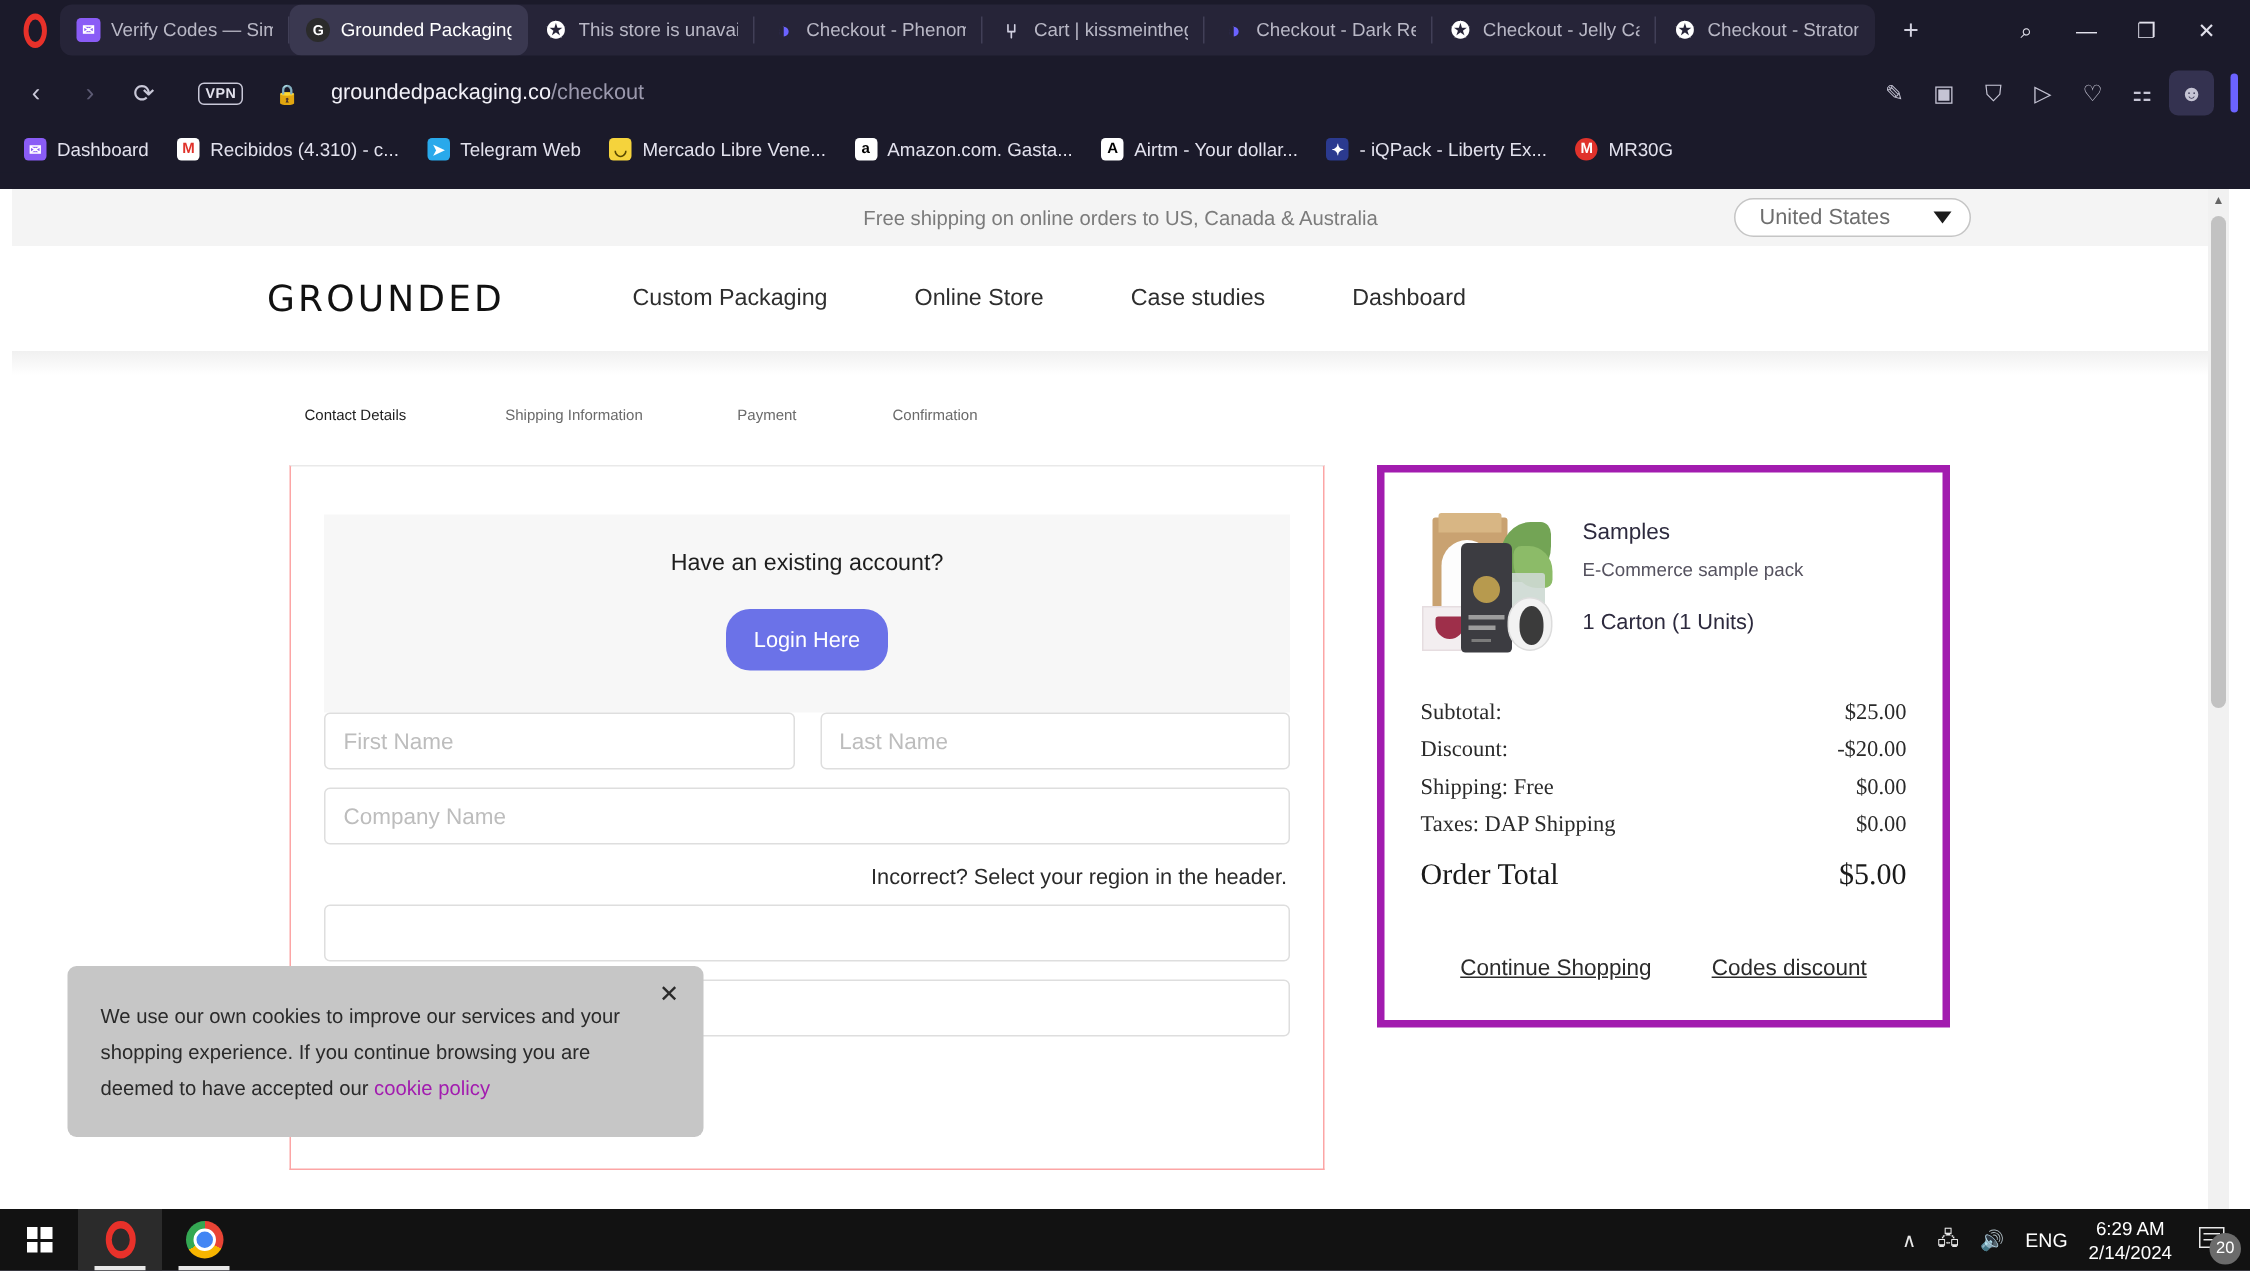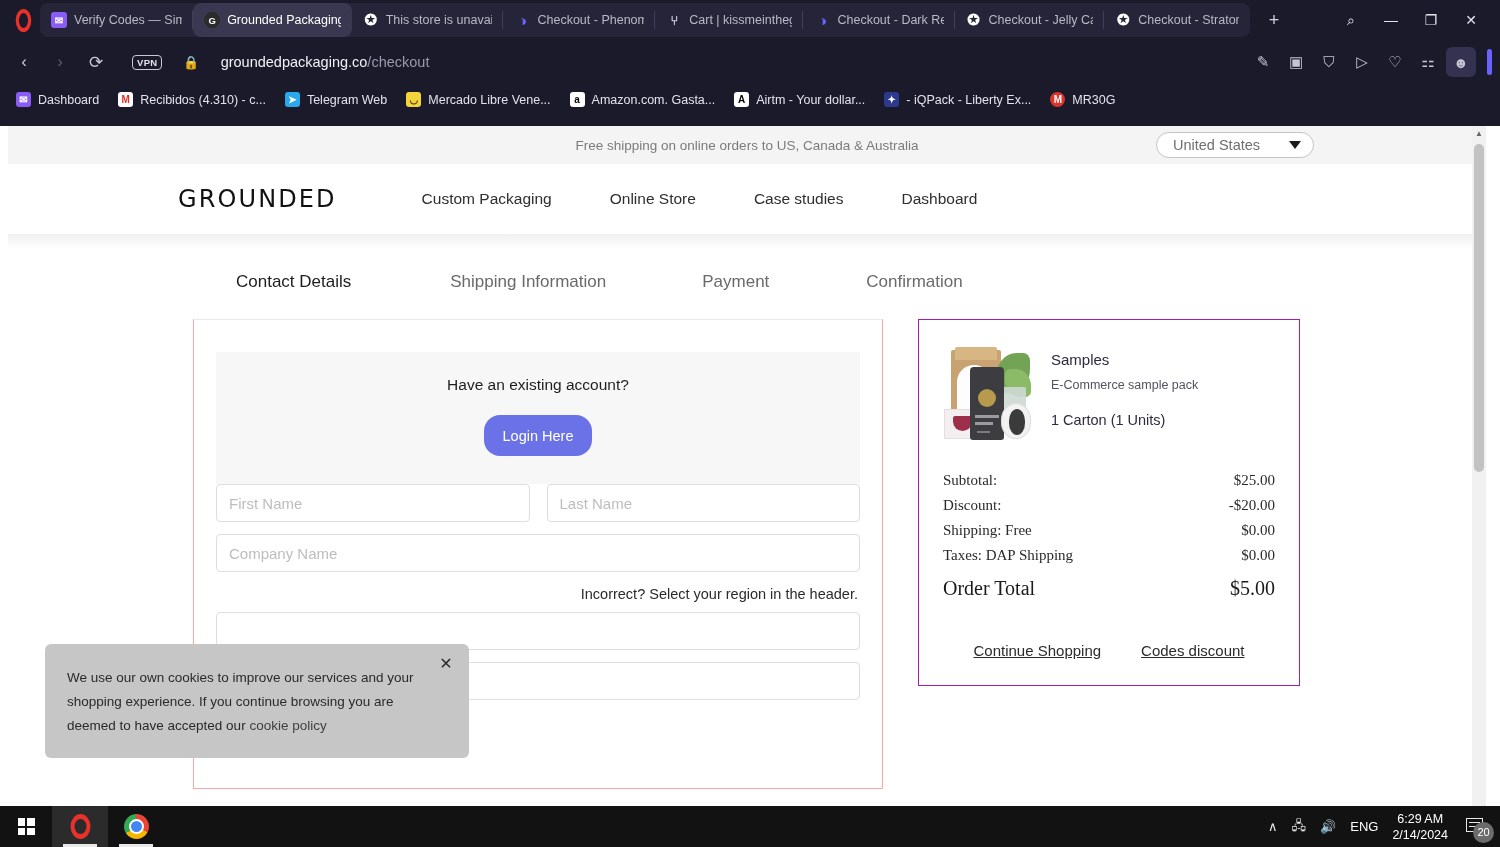--- a/index.html
+++ b/index.html
@@ -150,21 +150,21 @@
   .brand {
     font-size: 24px; letter-spacing: 2.1px; color: #111; font-weight: 400;
     font-family: "DejaVu Sans", sans-serif;
   }
   .navlinks { display: flex; align-items: center; margin-left: 56px; }
   .navlink { font-size: 15.5px; color: #2e2e2e; padding: 0 29px; }
 
   .hdr-shadow { height: 16px; background: linear-gradient(#f0f0f0, #ffffff); }
 
   .steps { display: flex; align-items: center; padding: 22px 0 0 195px; }
-  .step { font-size: 17px; color: #6a6a6a; margin-left: 33px; }
+  .step { font-size: 10px; color: #6a6a6a; }
   .step.active { color: #1d1d1d; }
   .step.s1 { margin-right: 66px; }
   .step.s2 { margin-right: 63px; }
   .step.s3 { margin-right: 64px; }
 
   .content { display: flex; padding: 27px 0 0 185px; gap: 35px; }
 
   .formcol {
     width: 690px; background: #fff;
     border: 1px solid #fca5a5; border-top: 1px solid #e9e9e9;
@@ -190,21 +190,21 @@
   }
   .fld.half { flex: 1 1 0; }
   .fld.full { width: 100%; }
   .region-note {
     text-align: right; font-size: 14.5px; color: #2b2b2b;
     margin: 14px 0 10px 0; padding-right: 2px;
   }
 
   .summarycol {
     width: 382px; background: #fff;
-    border: 1px solid #a21caf;
+    border: 5px solid #a21caf;
     padding: 27px 24px 26px 24px;
     align-self: flex-start;
   }
   .prodrow { display: flex; gap: 18px; align-items: flex-start; }
   .prodimg {
     width: 90px; height: 98px; flex: 0 0 90px; position: relative; overflow: hidden;
     background: #ffffff;
   }
   .pi-box {
     position: absolute; left: 8px; top: 3px; width: 50px; height: 62px;
@@ -279,21 +279,21 @@
     display: flex; justify-content: center; gap: 40px; margin-top: 38px;
   }
   .slink { font-size: 15px; color: #2b2b2b; text-decoration: underline; }
 
   
   .cookie {
     position: absolute; left: 37px; top: 518px; width: 424px; height: 114px;
     background: #c6c6c6; border-radius: 6px; padding: 22px 24px 0 22px;
   }
   .cookie .ctext { font-size: 13.5px; line-height: 24px; color: #2a2a2a; width: 352px; }
-  .cookie .clink { color: #404040; }
+  .cookie .clink { color: #a21caf; }
   .cookie-x {
     position: absolute; right: 14px; top: 10px; font-size: 16px; color: #2a2a2a;
     width: 18px; height: 18px; display:flex; align-items:center; justify-content:center;
   }
 
   
   .pscroll {
     position: absolute; right: 0; top: 0; width: 14px; height: 680px; background: #f1f1f1;
   }
   .pscroll .arw {

